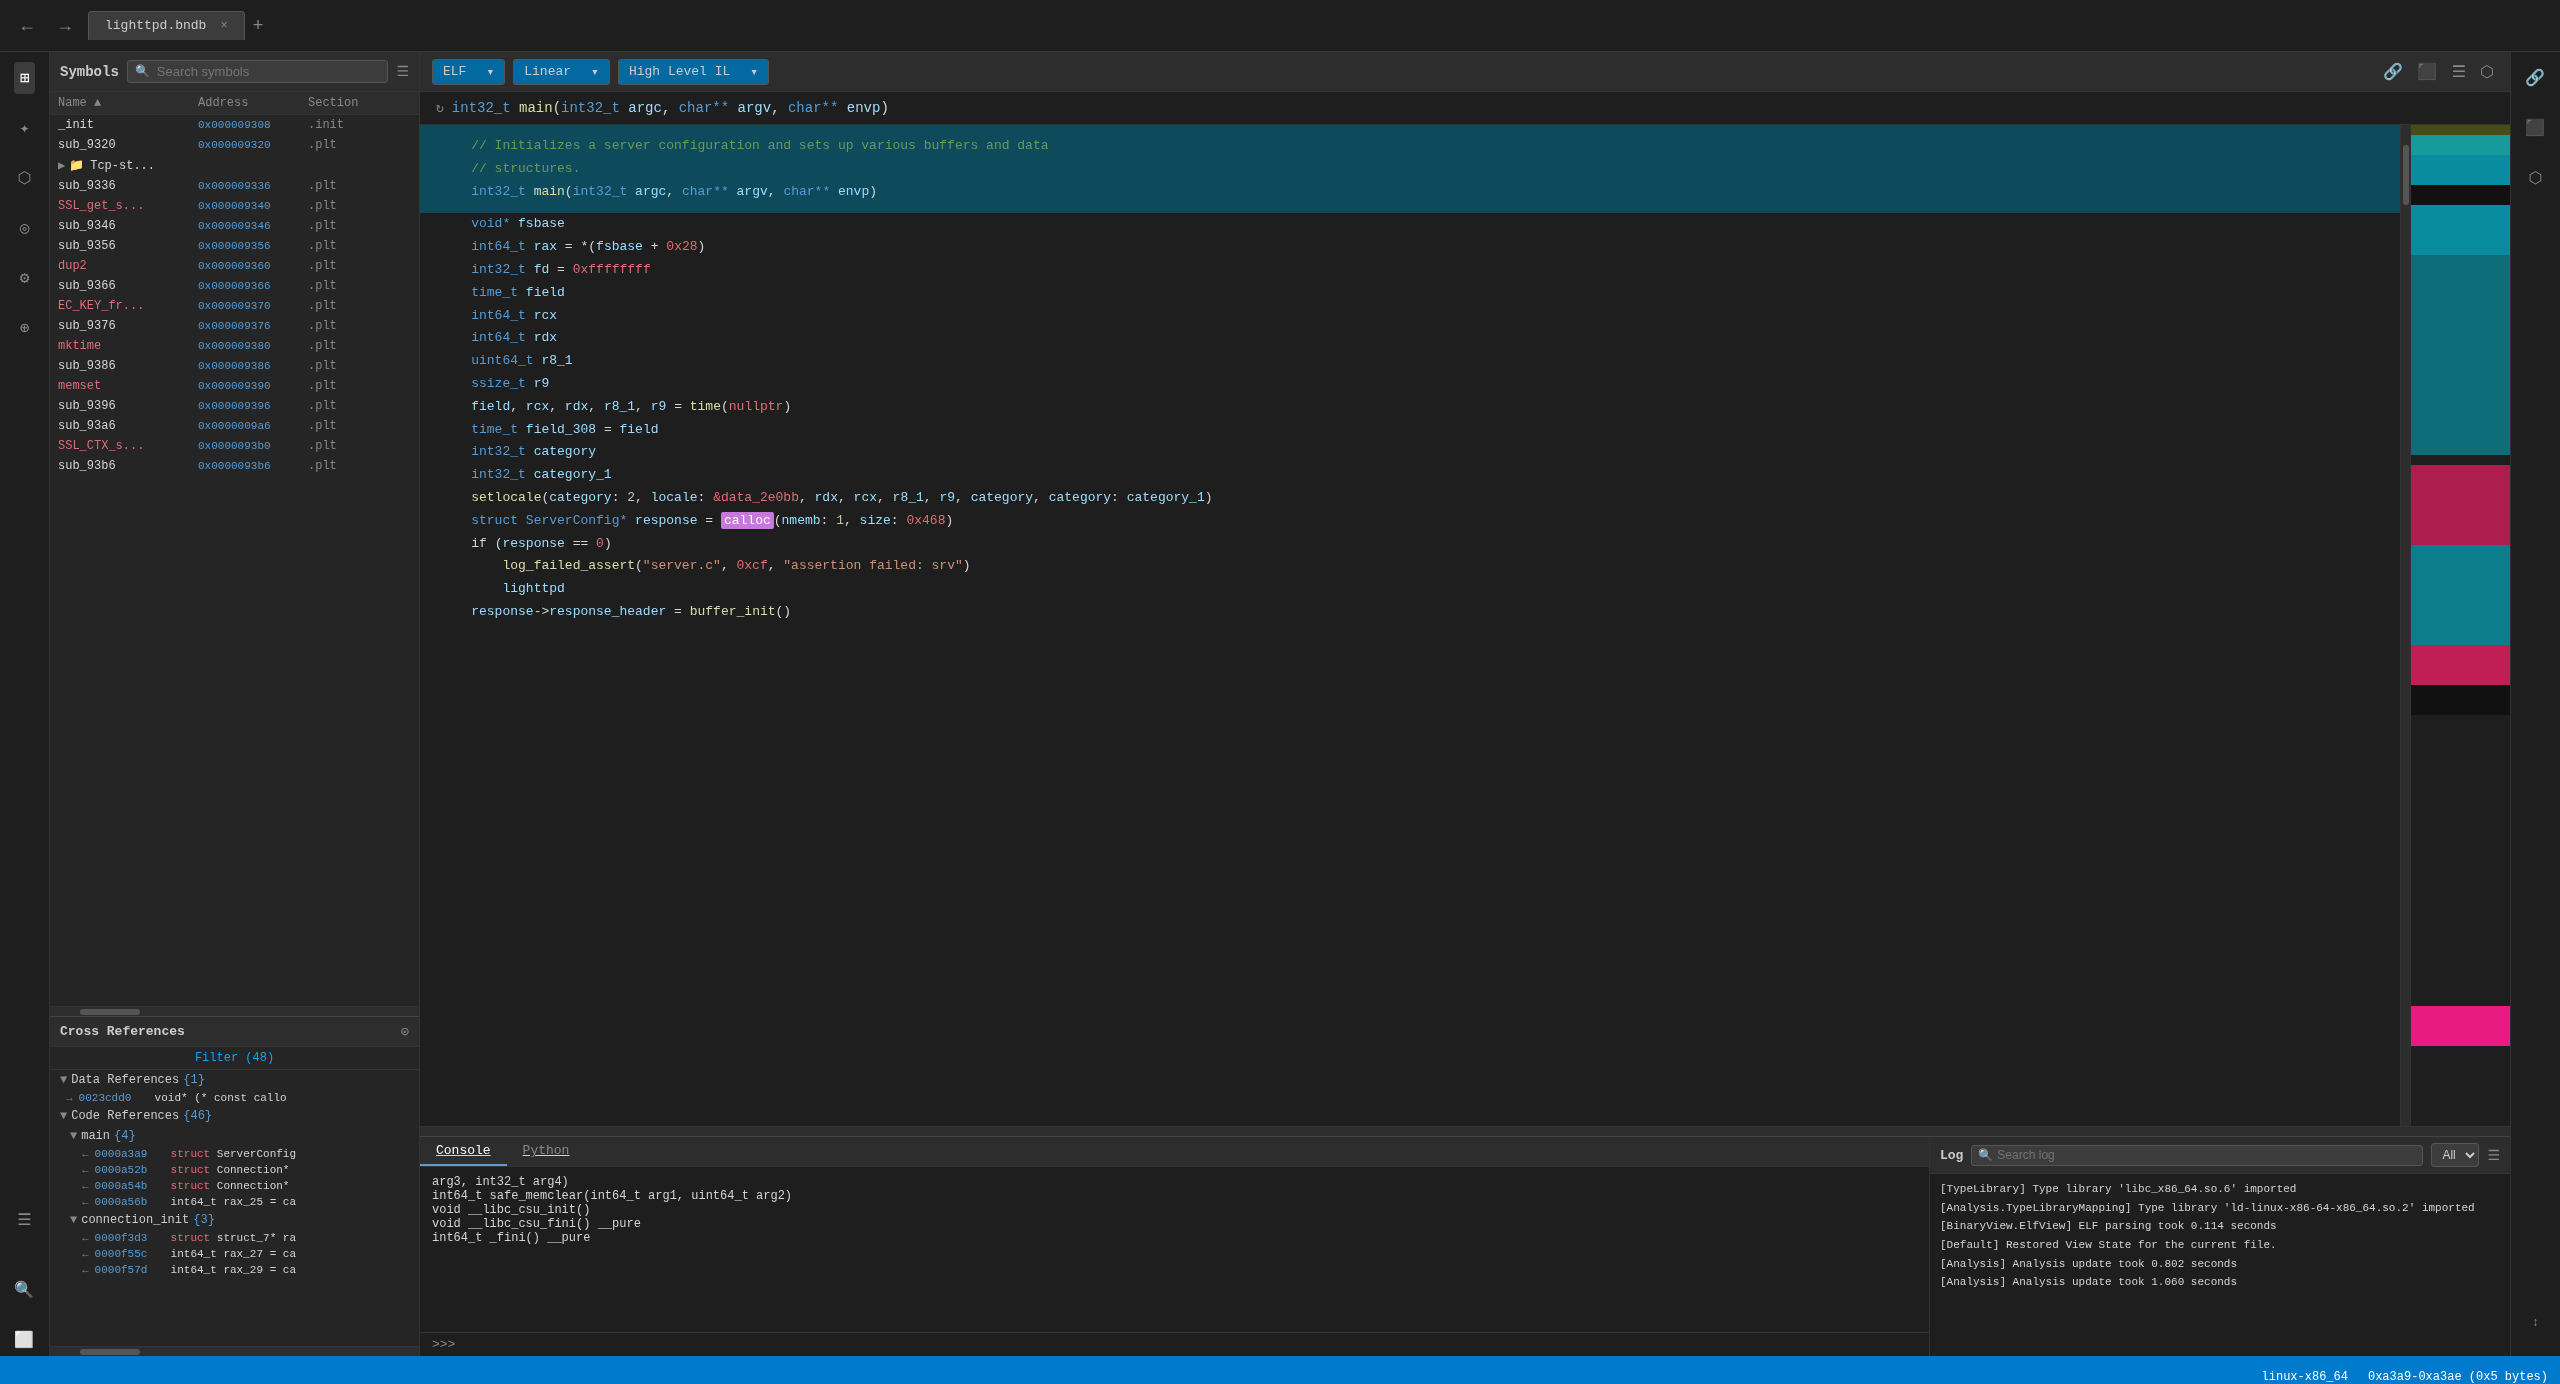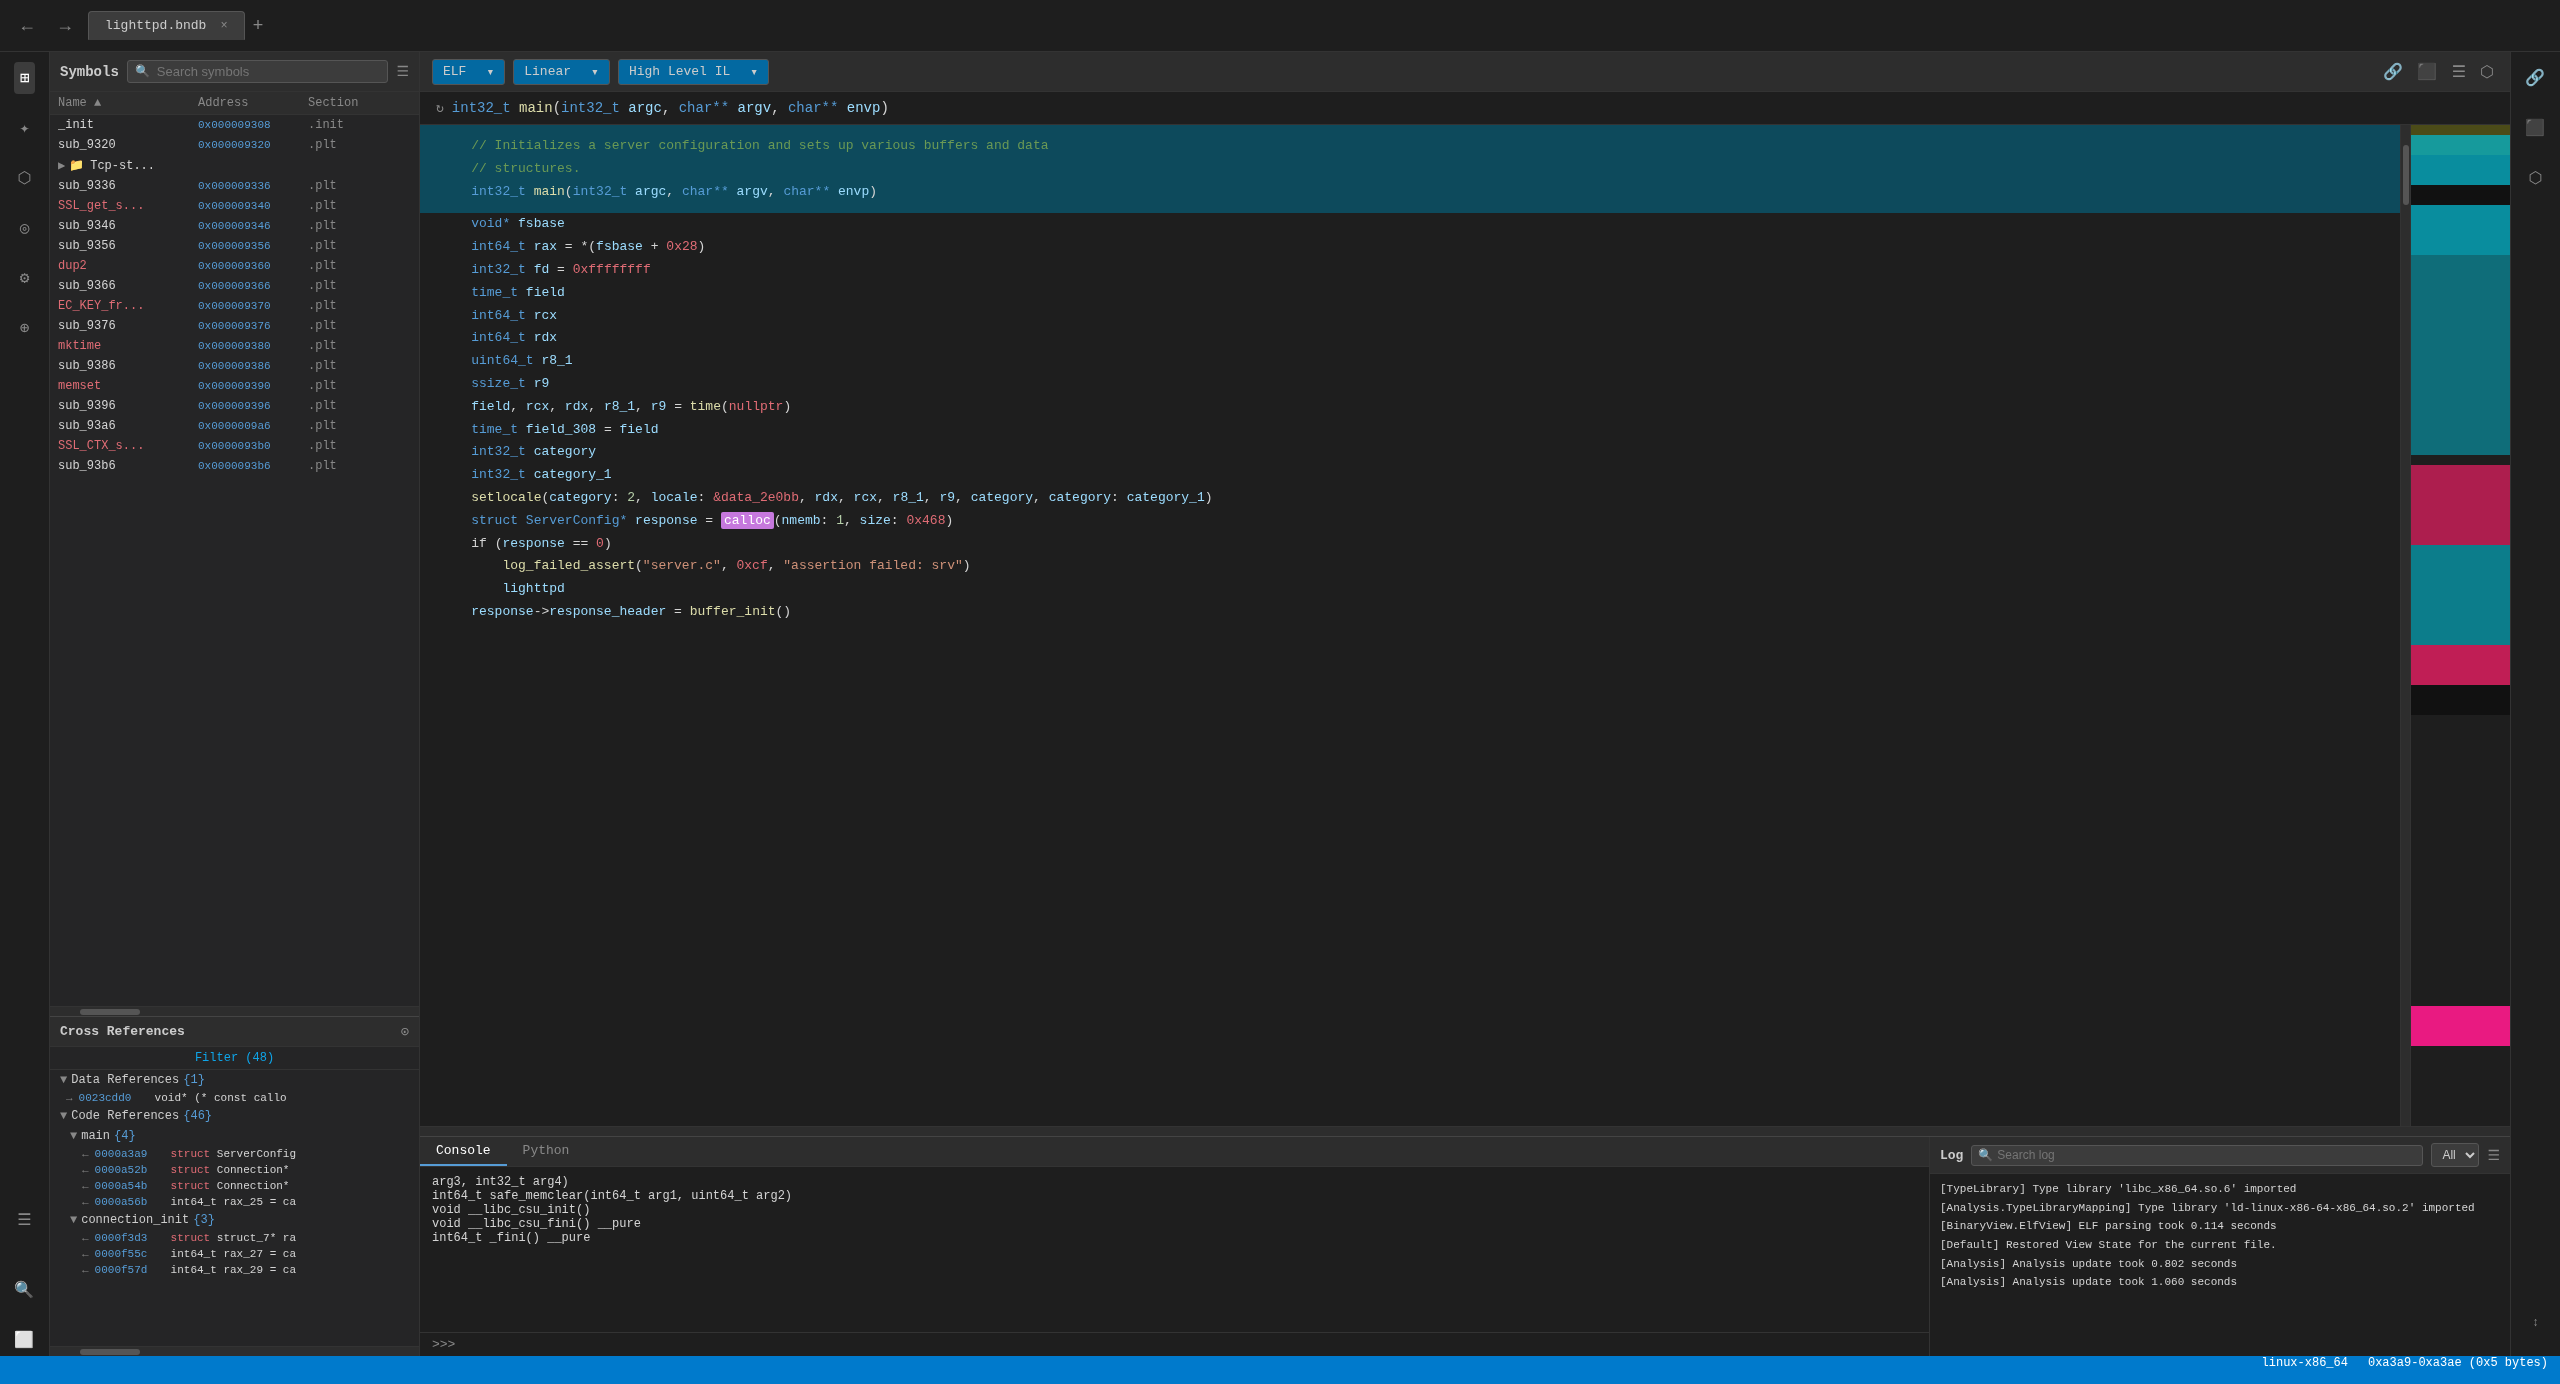--- a/index.html
+++ b/index.html
@@ -345,20 +345,21 @@
       flex: 1;
       display: flex;
       flex-direction: column;
       border-right: 1px solid #333;
     }
     .console-tabs {
       display: flex;
       background: #2d2d2d;
       border-bottom: 1px solid #333;
       flex-shrink: 0;
+      text-decoration: underline;
     }
     .console-tab {
       padding: 6px 16px;
       cursor: pointer;
       color: #888;
       font-size: 13px;
       border-bottom: 2px solid transparent;
     }
     .console-tab.active {
       color: #fff;
@@ -478,21 +479,21 @@
     .minimap-dark {
       position: absolute;
       left: 0;
       right: 0;
       background: #1a1a1a;
     }
     .status-bar {
       height: 28px;
       background: #007acc;
       display: flex;
-      align-items: flex-start;
+      align-items: flex-end;
       padding: 0 12px;
       font-size: 12px;
       color: #fff;
       flex-shrink: 0;
       justify-content: flex-end;
       gap: 20px;
     }
     .right-sidebar {
       width: 50px;
       background: #1e1e1e;

